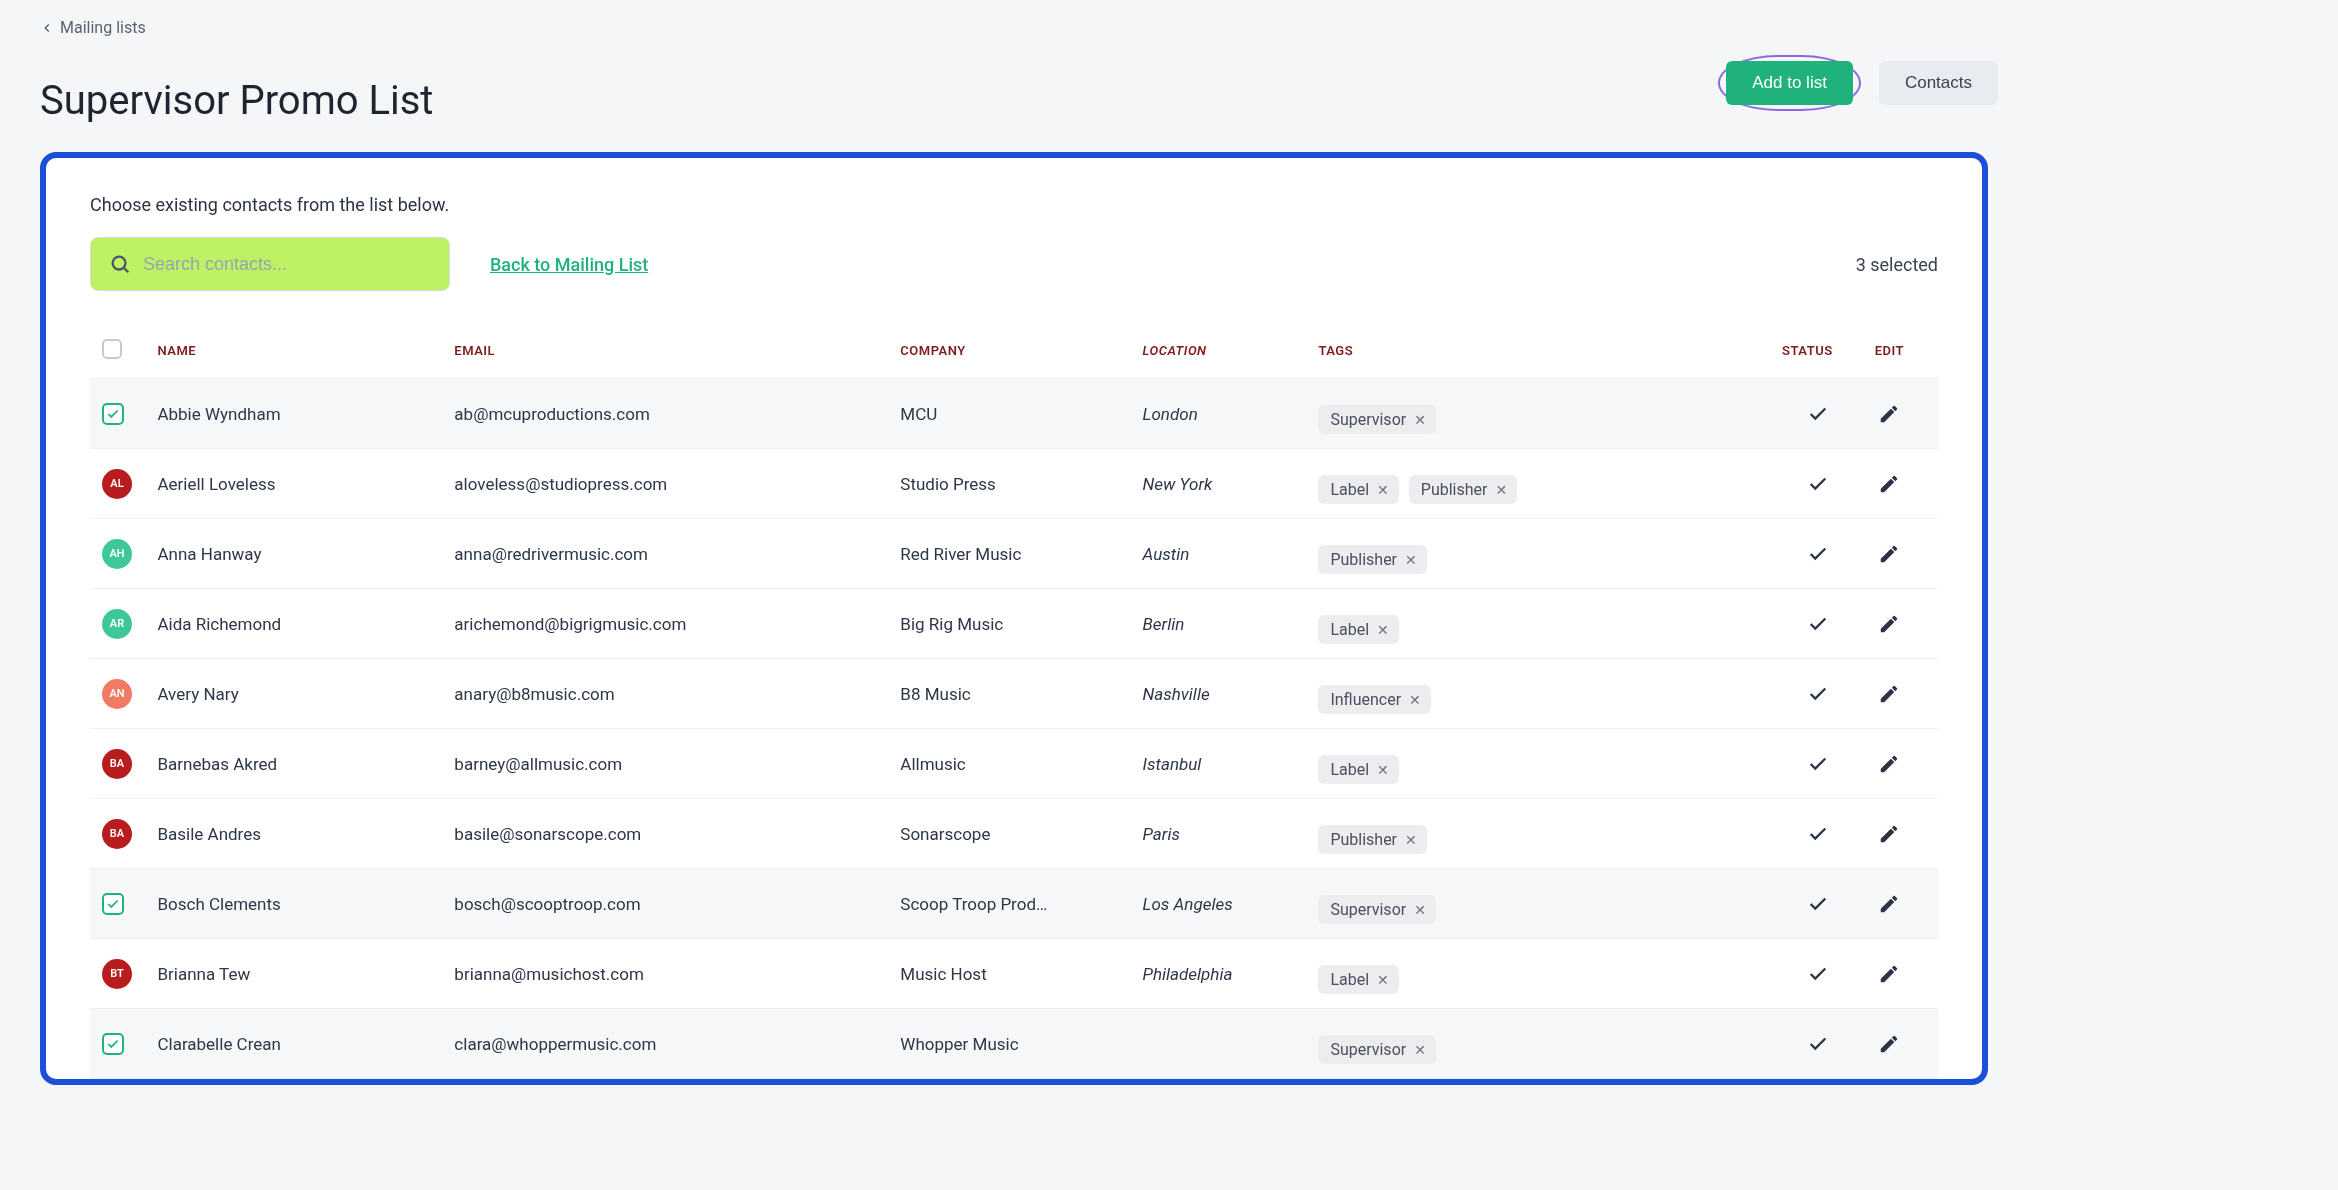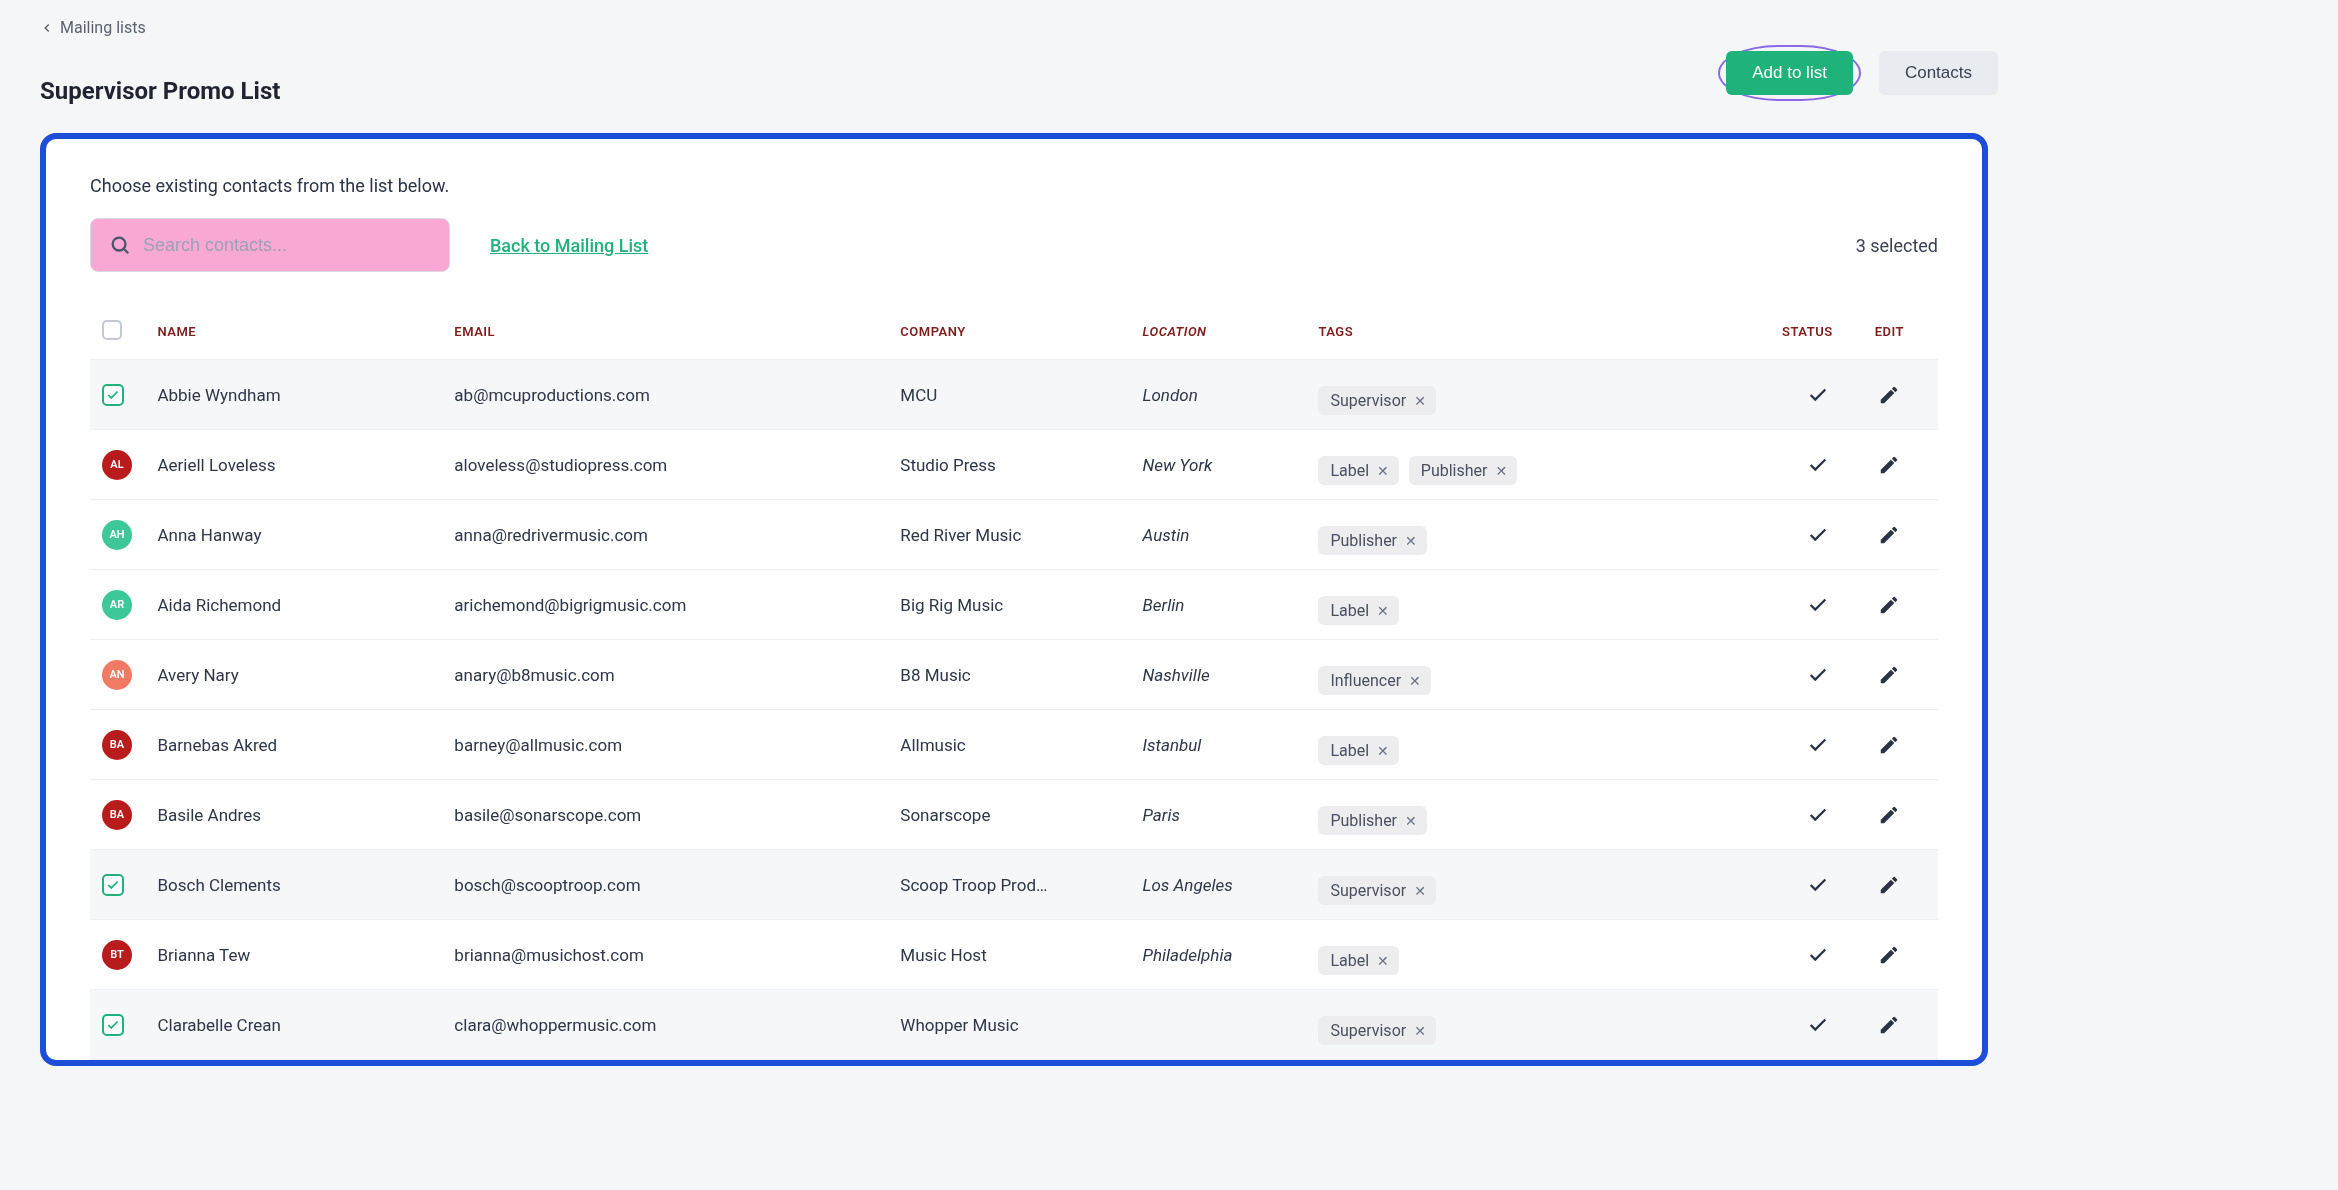--- a/index.html
+++ b/index.html
@@ -26,22 +26,22 @@
       gap: 6px;
     }
     .back-crumb svg { width: 14px; height: 14px; }
     .header-row {
       display: flex;
       align-items: center;
       justify-content: space-between;
       padding: 4px 30px 28px 40px;
     }
     .page-title {
-      font-size: 24px;
-      font-weight: 700;
+      font-size: 40px;
+      font-weight: 400;
       color: #1f2430;
       margin-top: 36px;
     }
     .header-actions { display: flex; gap: 18px; align-items: center; justify-content: flex-end; }
     .btn {
       height: 44px;
       padding: 0 26px;
       border-radius: 6px;
       font-size: 17px;
       display: inline-flex;
@@ -80,21 +80,21 @@
       align-items: center;
       gap: 40px;
     }
     .search-wrap {
       display: flex;
       align-items: center;
       width: 360px;
       height: 54px;
       border: 1.5px solid #d7dbe3;
       border-radius: 8px;
-      background: #f9a8d4;
+      background: #bef264;
       padding: 0 18px;
       gap: 12px;
     }
     .search-wrap svg { width: 22px; height: 22px; color: #4a5568; }
     .search-wrap input {
       flex: 1;
       border: none;
       outline: none;
       background: transparent;
       font-size: 18px;

